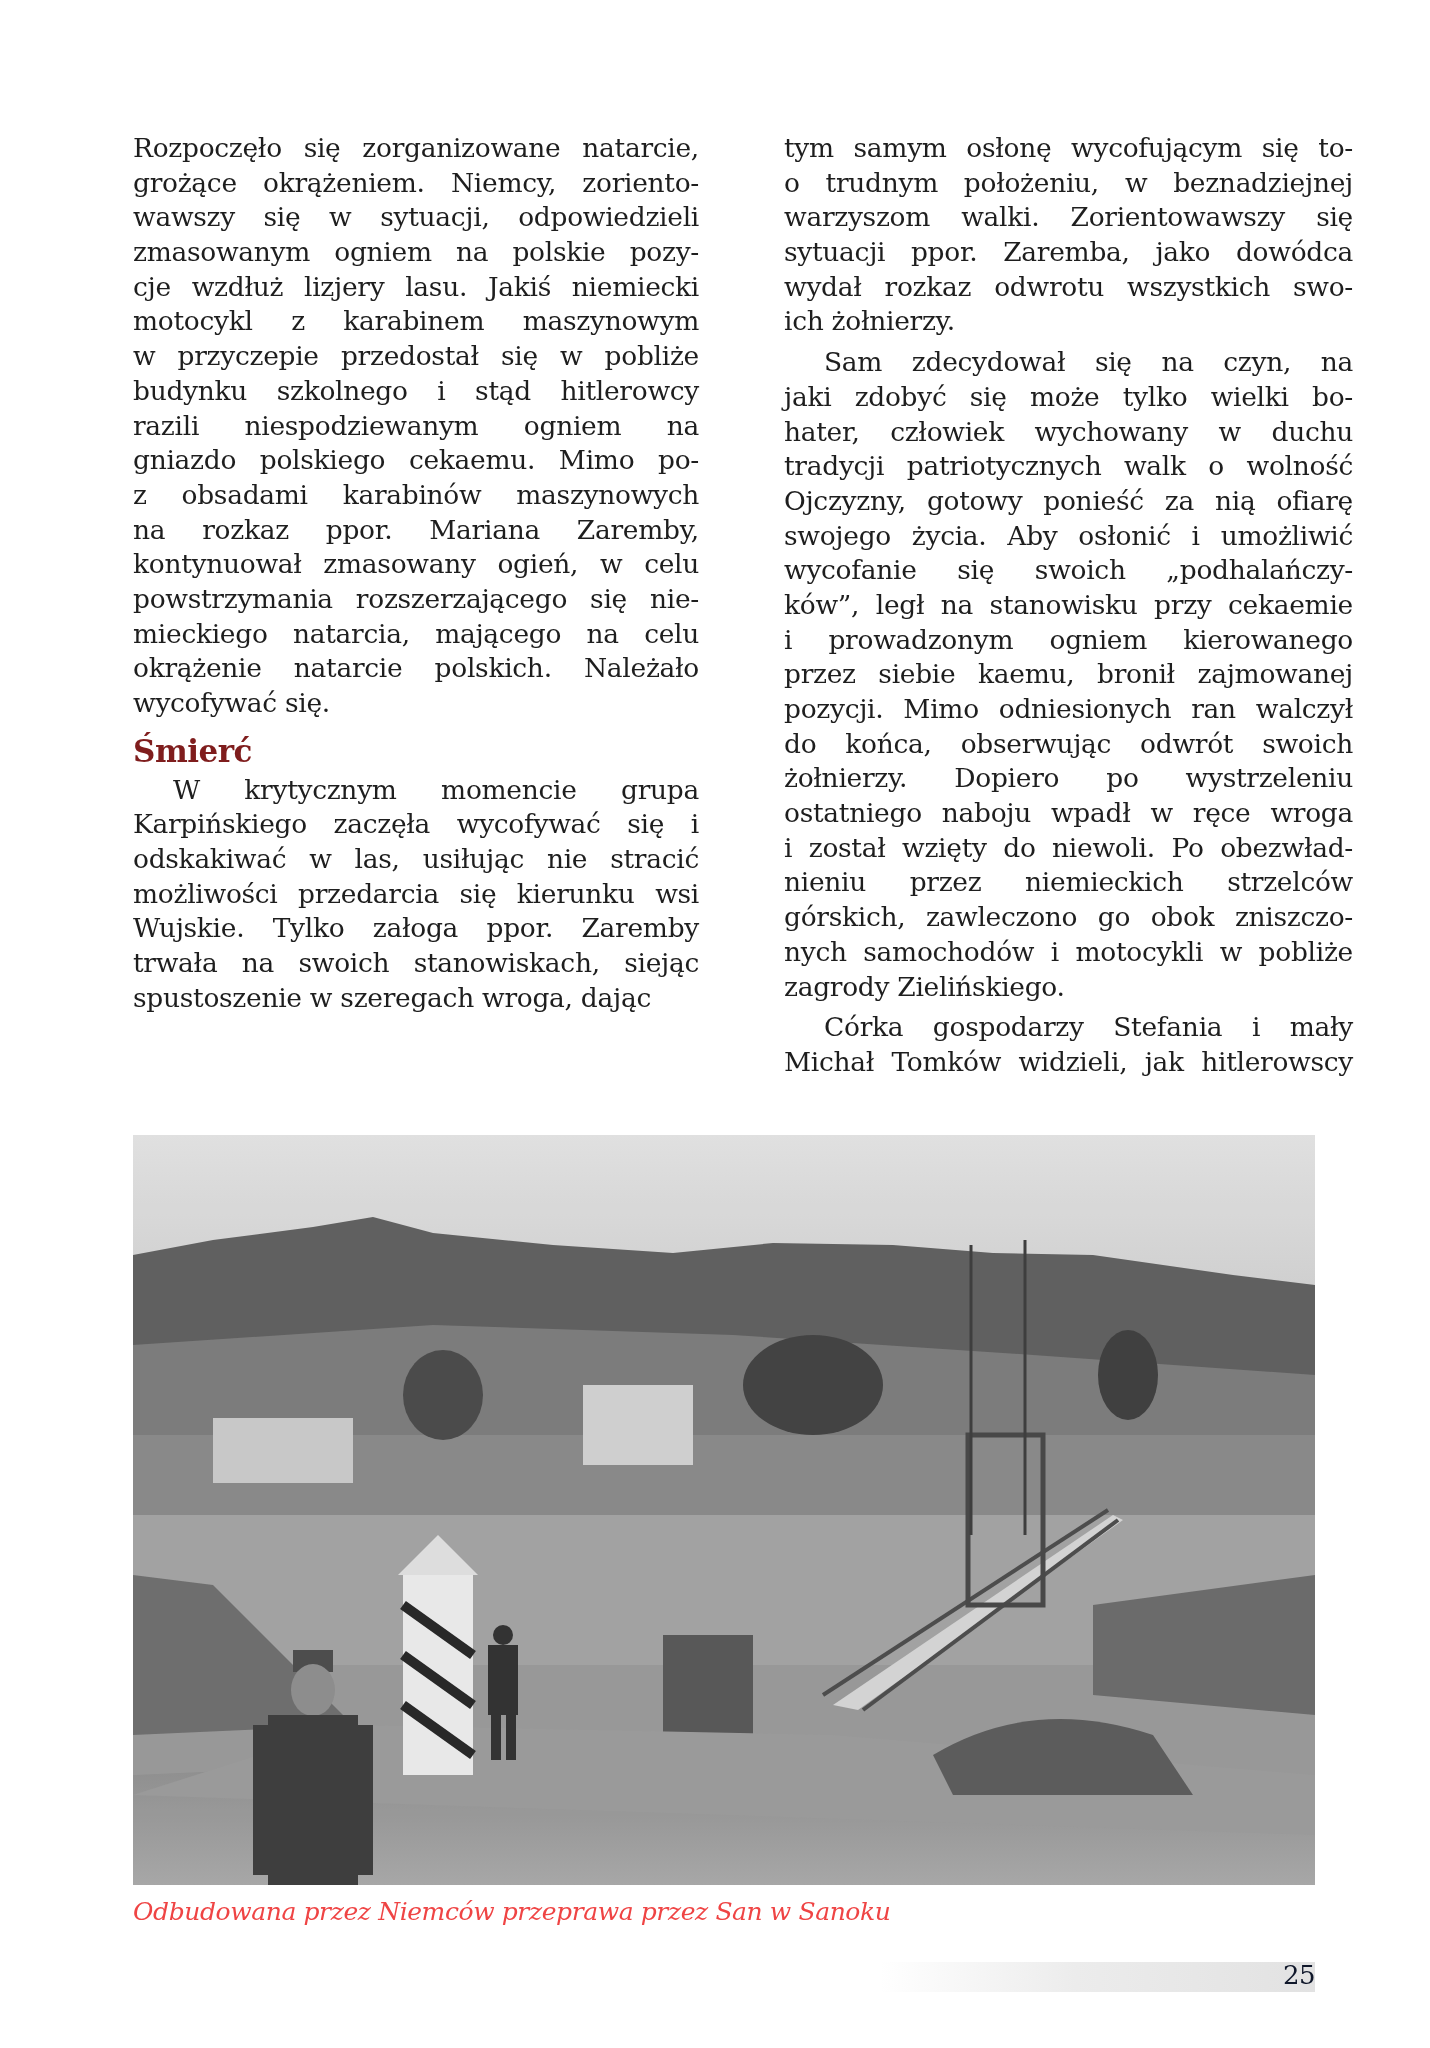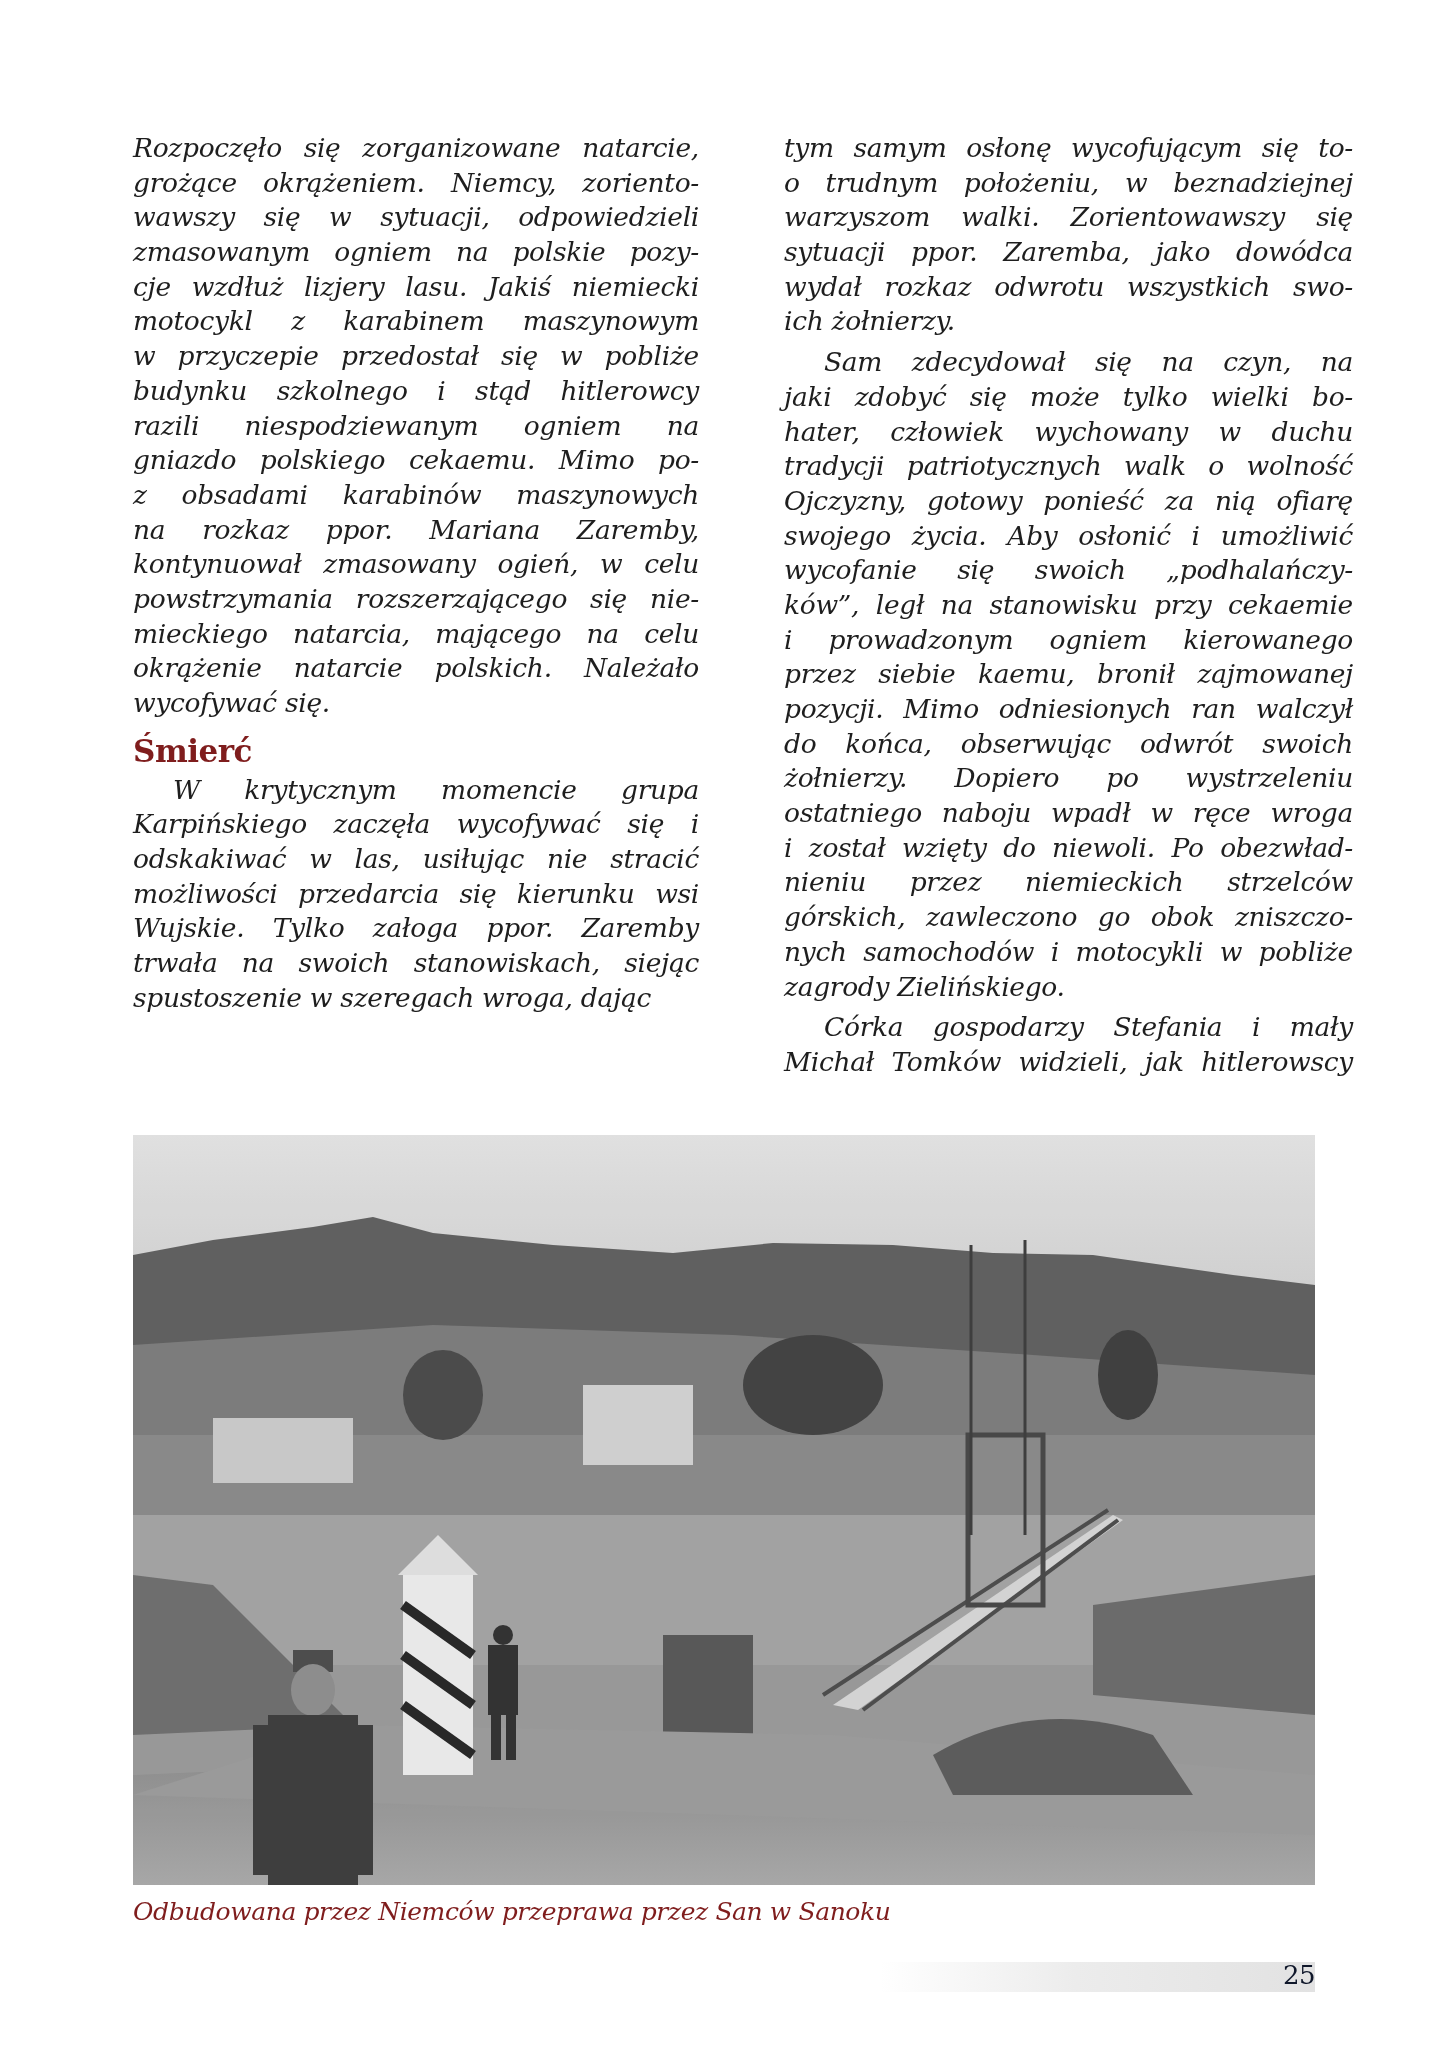--- a/index.html
+++ b/index.html
@@ -7,39 +7,39 @@
   .page { position: absolute; inset: 0; background: #fff; }
   .col {
     position: absolute; top: 131px;
     font-family: "DejaVu Serif", "Liberation Serif", serif;
     font-size: 26.5px; color: #1e1e1e; letter-spacing: -0.3px;
   }
   .col-left { left: 133px; width: 566px; }
   .col-right { left: 784px; width: 569px; }
   .line {
     height: 34.7px; line-height: 34.7px; white-space: nowrap;
-    text-align: justify; text-align-last: justify; overflow: visible; font-style: italic;
+    text-align: justify; text-align-last: justify; overflow: visible;
   }
   .line.last { text-align-last: left; }
   .line.indent { padding-left: 40px; }
   .para-gap { height: 6px; }
   .heading {
     font-family: "DejaVu Serif", "Liberation Serif", serif;
     font-weight: bold; font-size: 31px; line-height: 36px; height: 40px;
     color: #7f1d1d; margin-top: 12px; letter-spacing: -0.5px;
   }
   .photo {
     position: absolute; left: 133px; top: 1135px; width: 1182px; height: 750px;
     overflow: hidden; background: #9a9a9a;
   }
   .photo svg { display: block; width: 100%; height: 100%; }
   .caption {
     position: absolute; left: 133px; top: 1897px;
     font-family: "DejaVu Serif", "Liberation Serif", serif;
-    font-style: italic; font-size: 25px; color: #7f1d1d; letter-spacing: -0.4px;
+    font-style: italic; font-size: 25px; color: #ef4444; letter-spacing: -0.4px;
   }
   .footer-bar {
     position: absolute; left: 880px; top: 1962px; width: 435px; height: 30px;
     background: linear-gradient(to right, #ffffff 0%, #ececec 45%, #e2e2e2 100%);
   }
   .page-number {
     position: absolute; right: 115px; top: 1960px;
     font-family: "DejaVu Serif", "Liberation Serif", serif;
     font-size: 26px; color: #0f172a; letter-spacing: -0.5px;
   }

